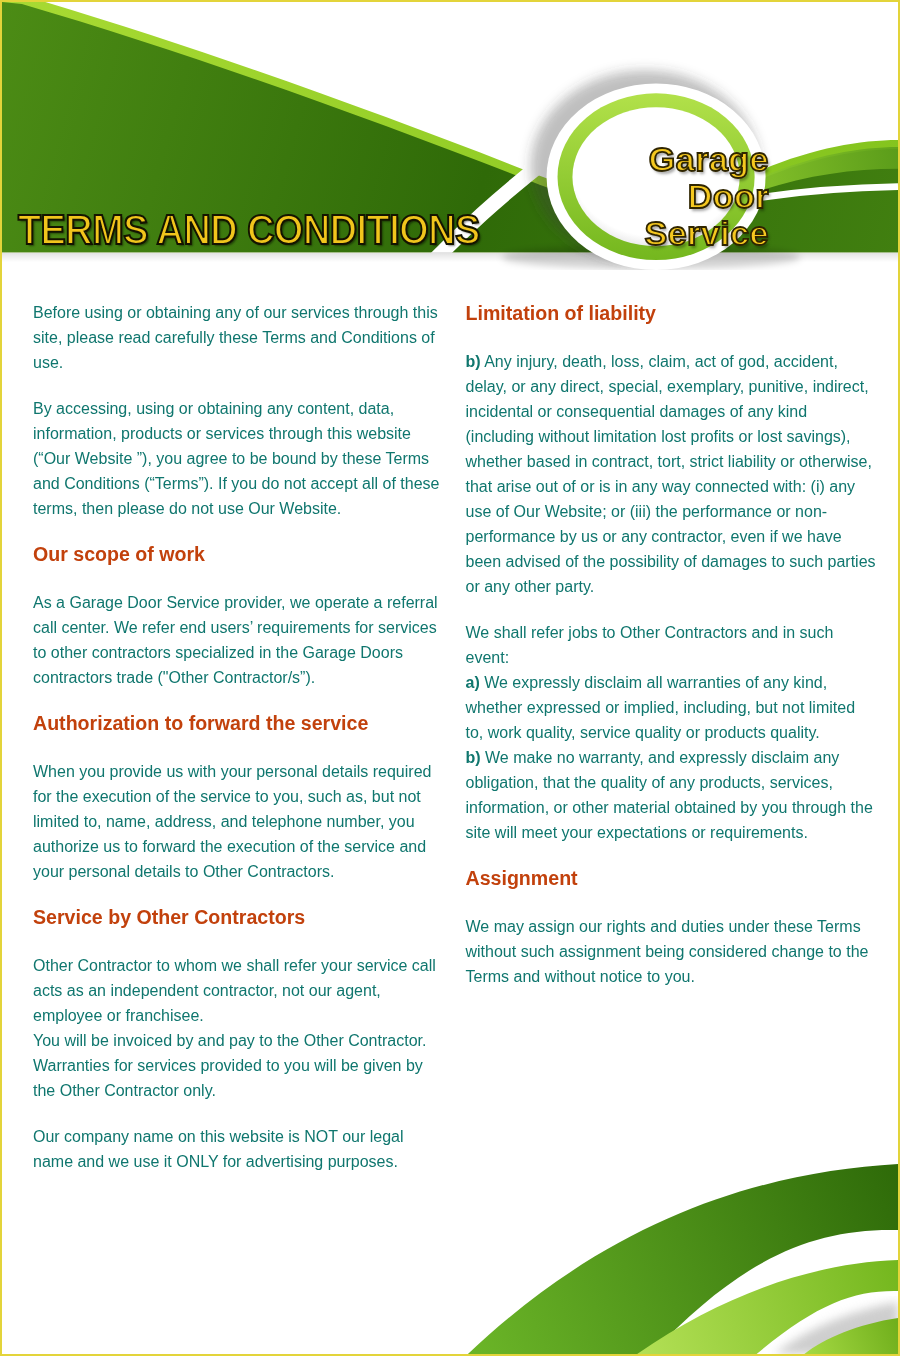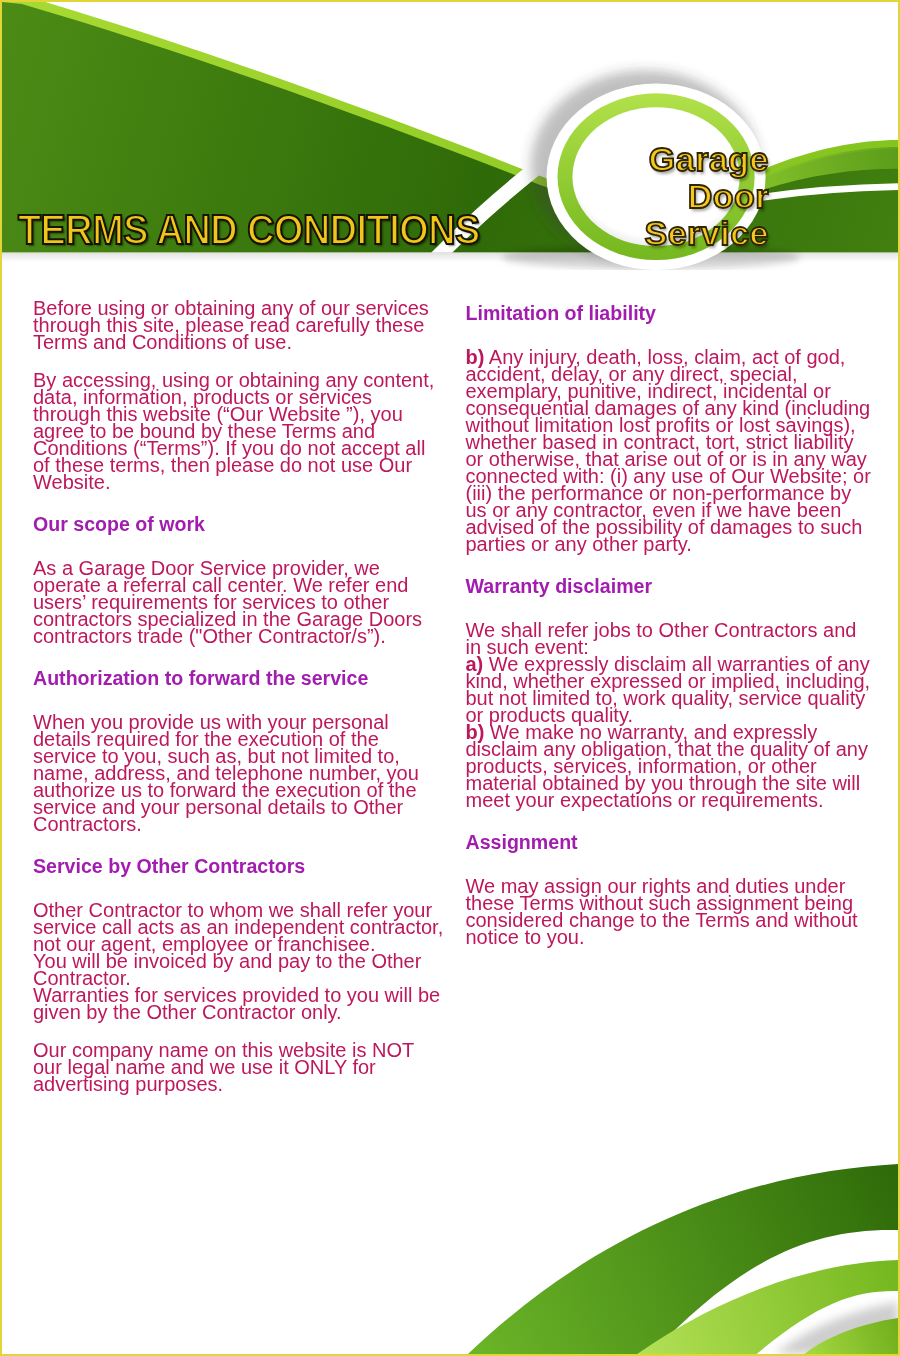--- a/index.html
+++ b/index.html
@@ -31,25 +31,25 @@
   }
   .badge-text span{display:block;}
   
   .content{
     position:absolute;top:298px;left:31px;width:843px;
     display:flex;gap:22px;
   }
   .col{flex:1 1 0;min-width:0;}
   .col p{
     margin:0 0 21px 0;
-    font-size:20px;line-height:17px;color:#be185d;
+    font-size:16px;line-height:25px;color:#0f766e;
   }
   .col h2{
     margin:5px 0 24px 0;
-    font-size:19.6px;line-height:24px;color:#a21caf;
+    font-size:19.6px;line-height:24px;color:#c2410c;
   }
   .col > h2:first-child{margin-top:1px;}
   .b{font-weight:bold;}
   
   .bottom-decor{position:absolute;left:0;bottom:0;width:896px;height:212px;display:block;pointer-events:none;}
 </style>
 </head>
 <body>
 
 <div class="page">
@@ -127,21 +127,20 @@
         <p><span>As a Garage Door Service provider, we operate a referral call center. We refer end users’ requirements for services to other contractors specialized in the Garage Doors contractors trade ("Other Contractor/s”).</span></p>
         <h2>Authorization to forward the service</h2>
         <p><span>When you provide us with your personal details required for the execution of the service to you, such as, but not limited to, name, address, and telephone number, you authorize us to forward the execution of the service and your personal details to Other Contractors.</span></p>
         <h2>Service by Other Contractors</h2>
         <p><span>Other Contractor to whom we shall refer your service call acts as an independent contractor, not our agent, employee or franchisee.</span><br><span>You will be invoiced by and pay to the Other Contractor.</span><br><span>Warranties for services provided to you will be given by the Other Contractor only.</span></p>
         <p><span>Our company name on this website is NOT our legal name and we use it ONLY for advertising purposes.</span></p>
       </div>
     <div class="col" id="col-right">
         <h2>Limitation of liability</h2>
         <p><span class="b">b)</span><span> Any injury, death, loss, claim, act of god, accident, delay, or any direct, special, exemplary, punitive, indirect, incidental or consequential damages of any kind (including without limitation lost profits or lost savings), whether based in contract, tort, strict liability or otherwise, that arise out of or is in any way connected with: (i) any use of Our Website; or (iii) the performance or non-performance by us or any contractor, even if we have been advised of the possibility of damages to such parties or any other party.</span></p>
-        <h2>Warranty disclaimer</h2>
         <p><span>We shall refer jobs to Other Contractors and in such event:</span><br><span class="b">a)</span><span> We expressly disclaim all warranties of any kind, whether expressed or implied, including, but not limited to, work quality, service quality or products quality.</span><br><span class="b">b)</span><span> We make no warranty, and expressly disclaim any obligation, that the quality of any products, services, information, or other material obtained by you through the site will meet your expectations or requirements.</span></p>
         <h2>Assignment</h2>
         <p><span>We may assign our rights and duties under these Terms without such assignment being considered change to the Terms and without notice to you.</span></p>
       </div>
   </div>
 
   <svg class="bottom-decor" viewBox="0 0 900 212" preserveAspectRatio="none" aria-hidden="true">
     <defs>
       <linearGradient id="gB1" x1="480" y1="212" x2="900" y2="20" gradientUnits="userSpaceOnUse">
         <stop offset="0" stop-color="#6ab427"></stop>

